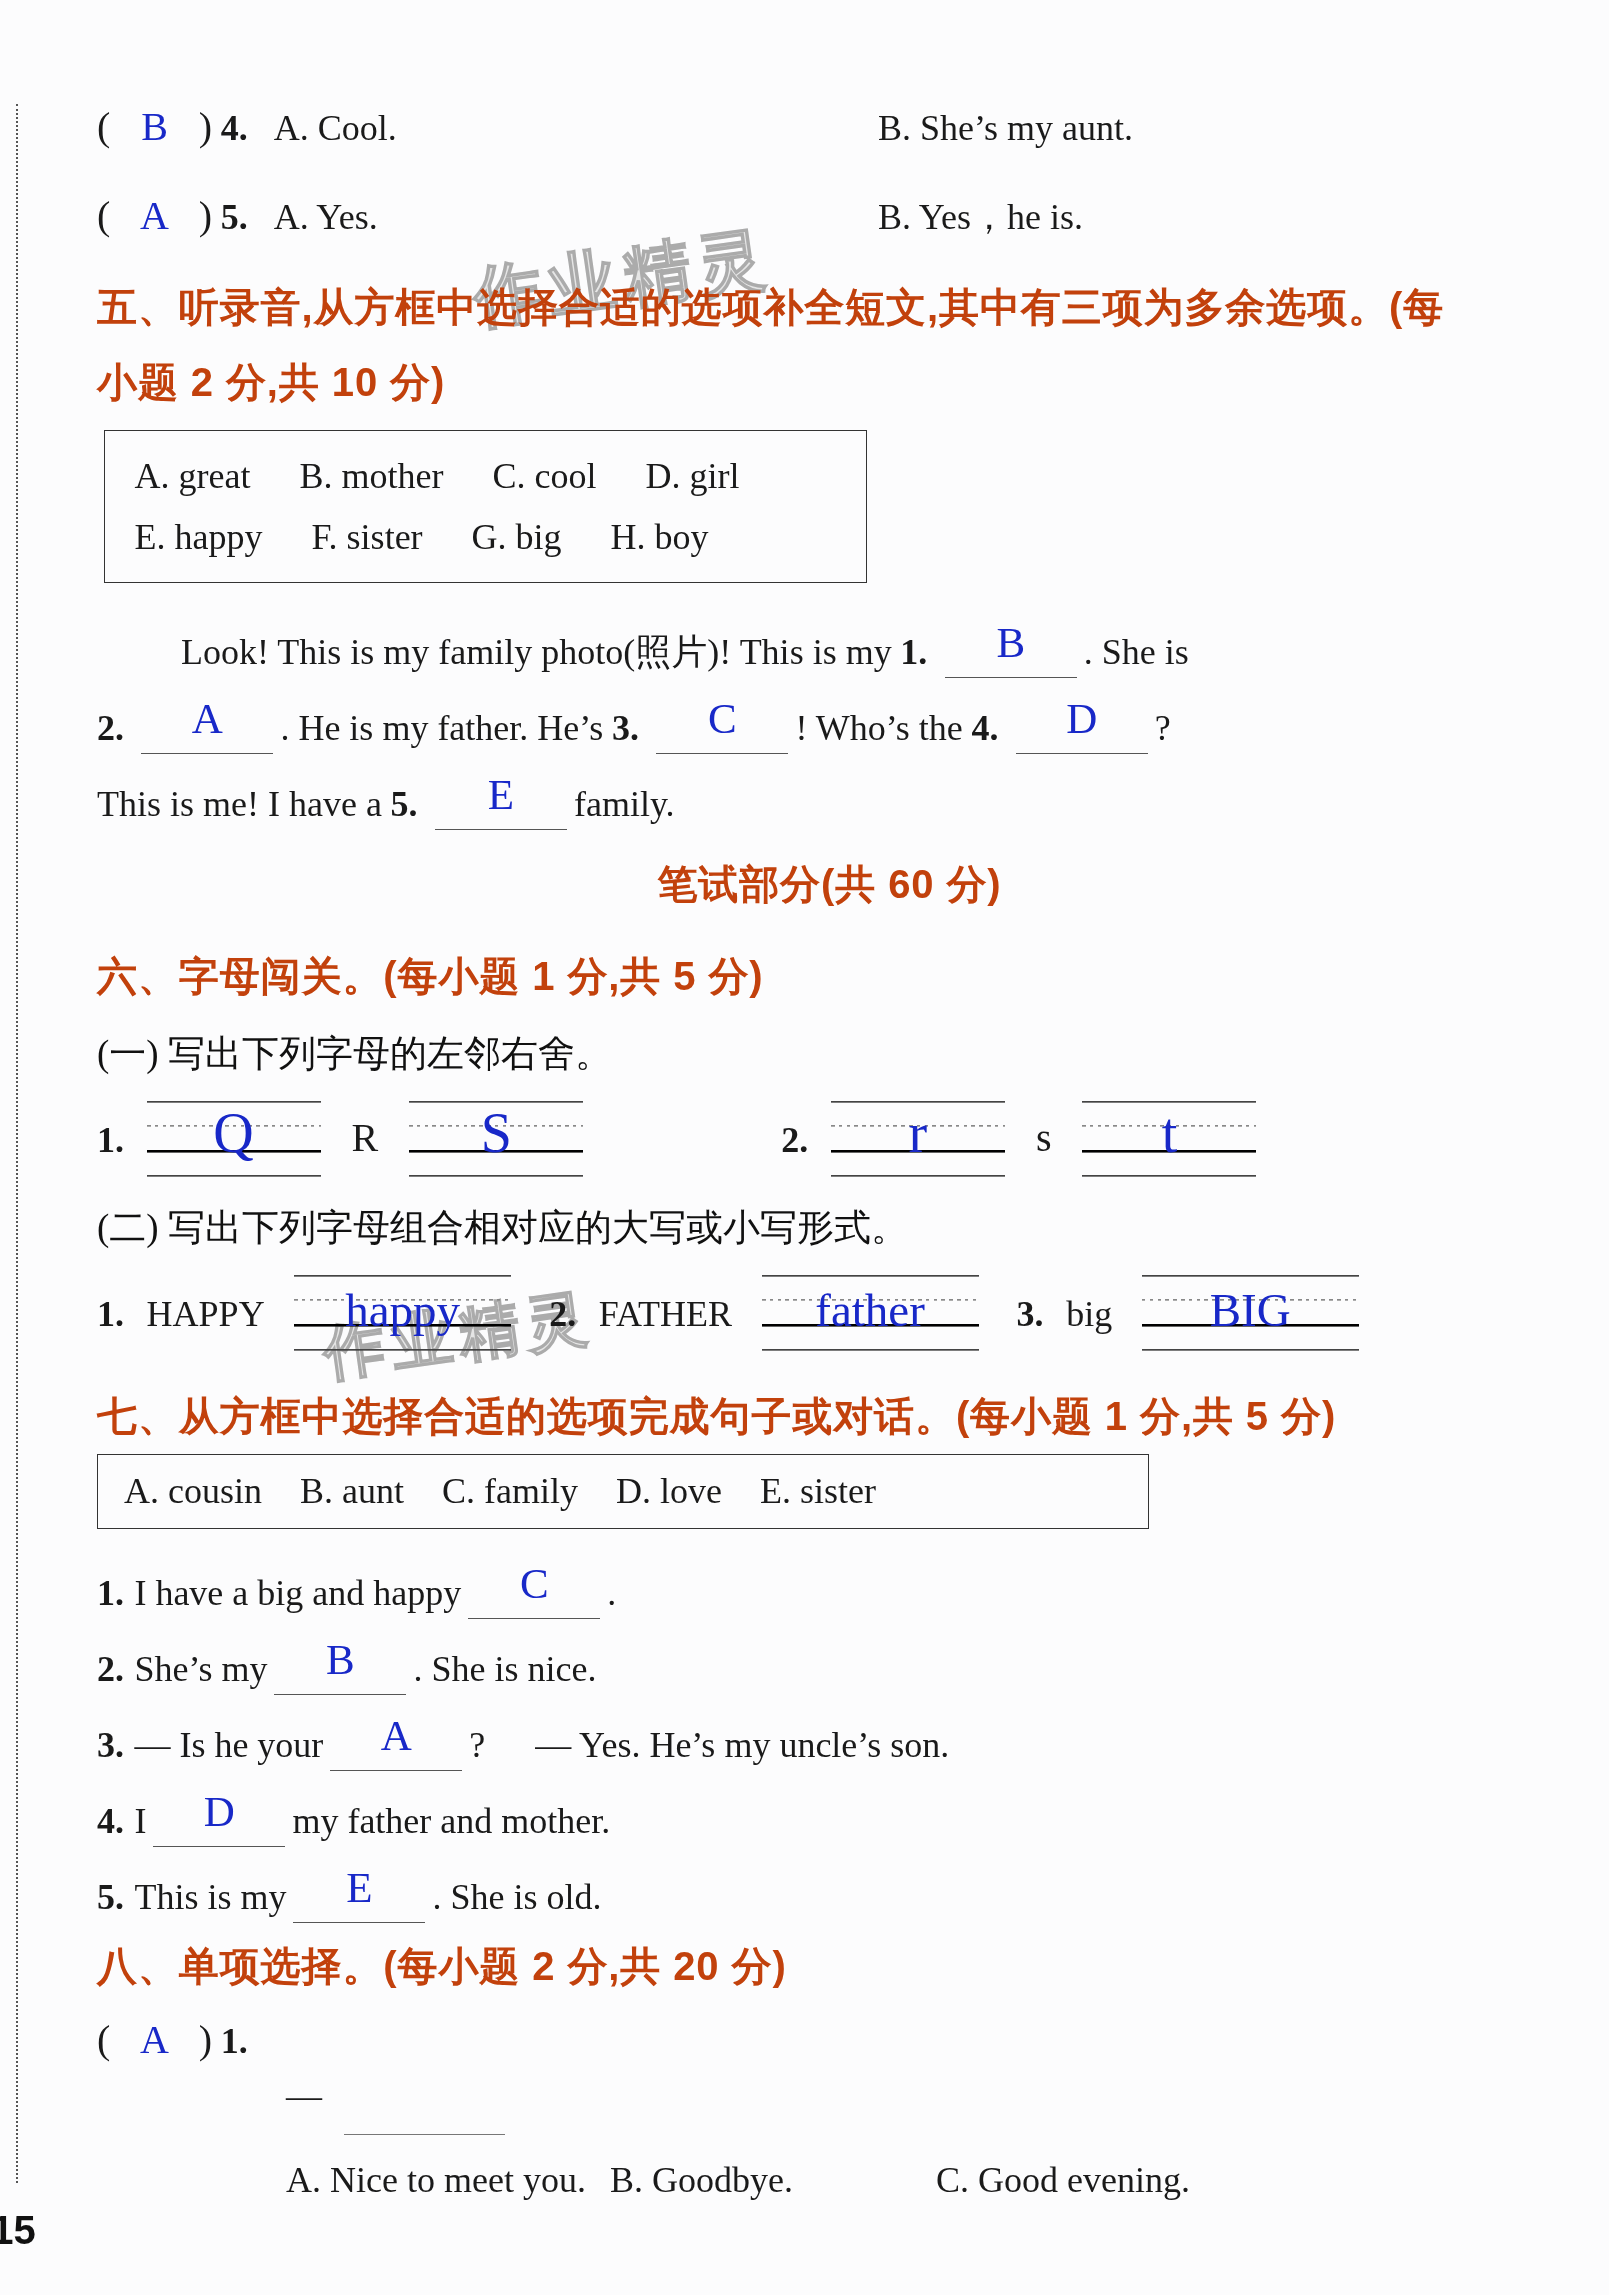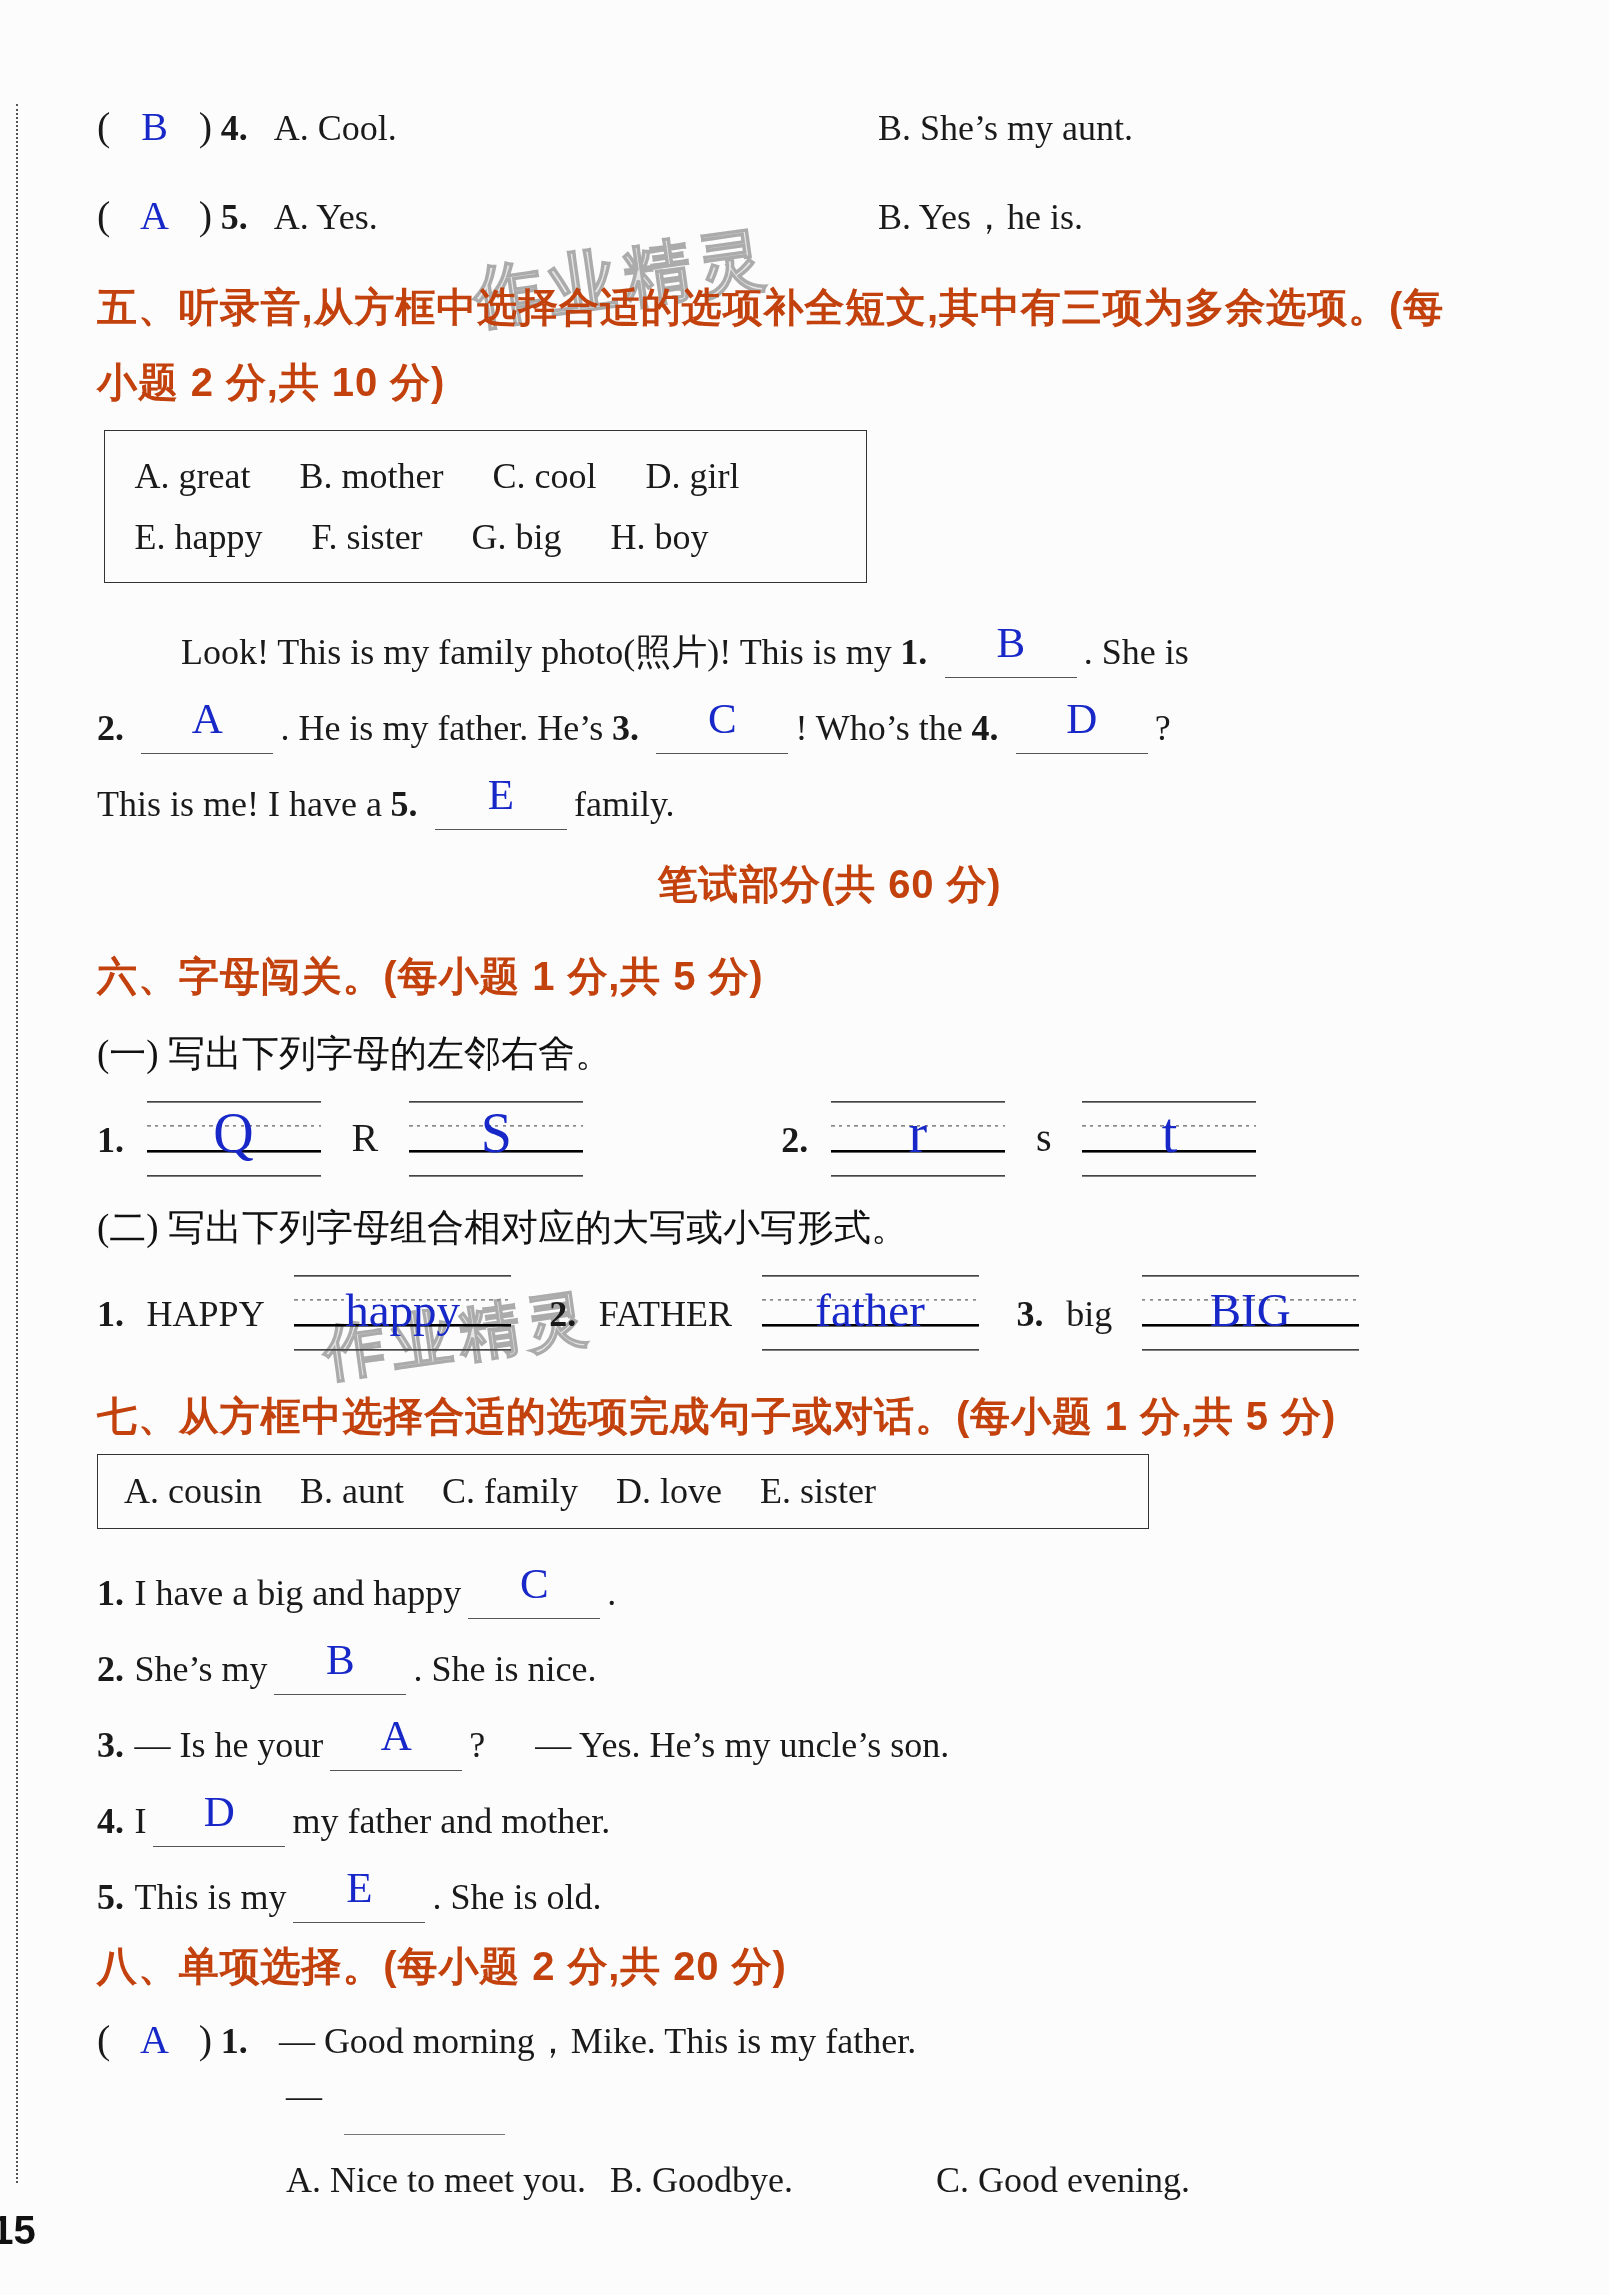--- a/index.html
+++ b/index.html
@@ -256,21 +256,20 @@
 
   <div class="zh-head h8">八、单项选择。(每小题 2 分,共 20 分)</div>
 
   <div class="s8stem en">
     <span class="pa">
       <span>(</span>
         <span class="ans">A</span>
         <span>)</span>
     </span>
     <span class="pa-num">1.</span>
-    <span class="stemtext">— Good morning，Mike.  This is my father.</span>
   </div>
   <div class="replydash en">—</div>
   <div class="replyblank"></div>
   <div class="s8opts en">
     <span>A. Nice to meet you.</span>
     <span class="optB">B. Goodbye.</span>
     <span class="optC">C. Good evening.</span>
   </div>
 
 </div>

